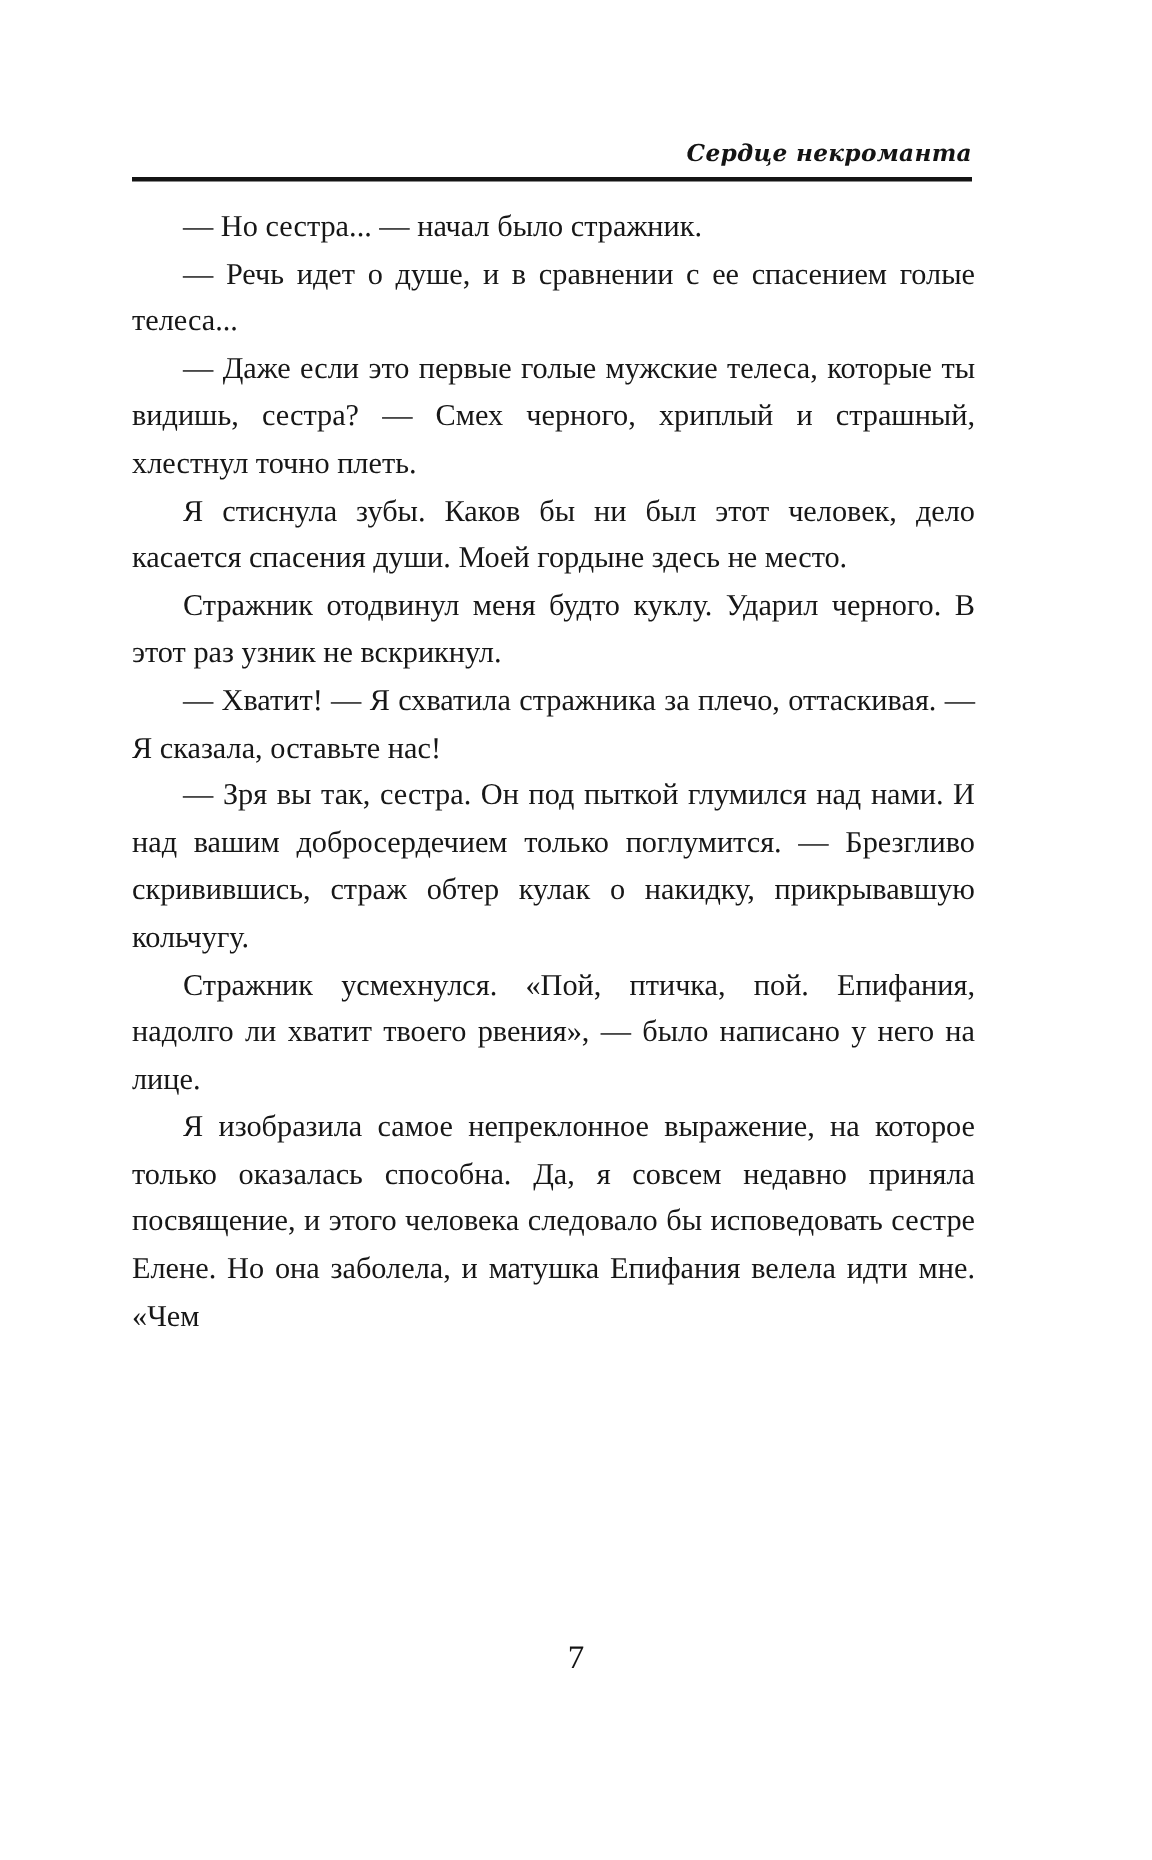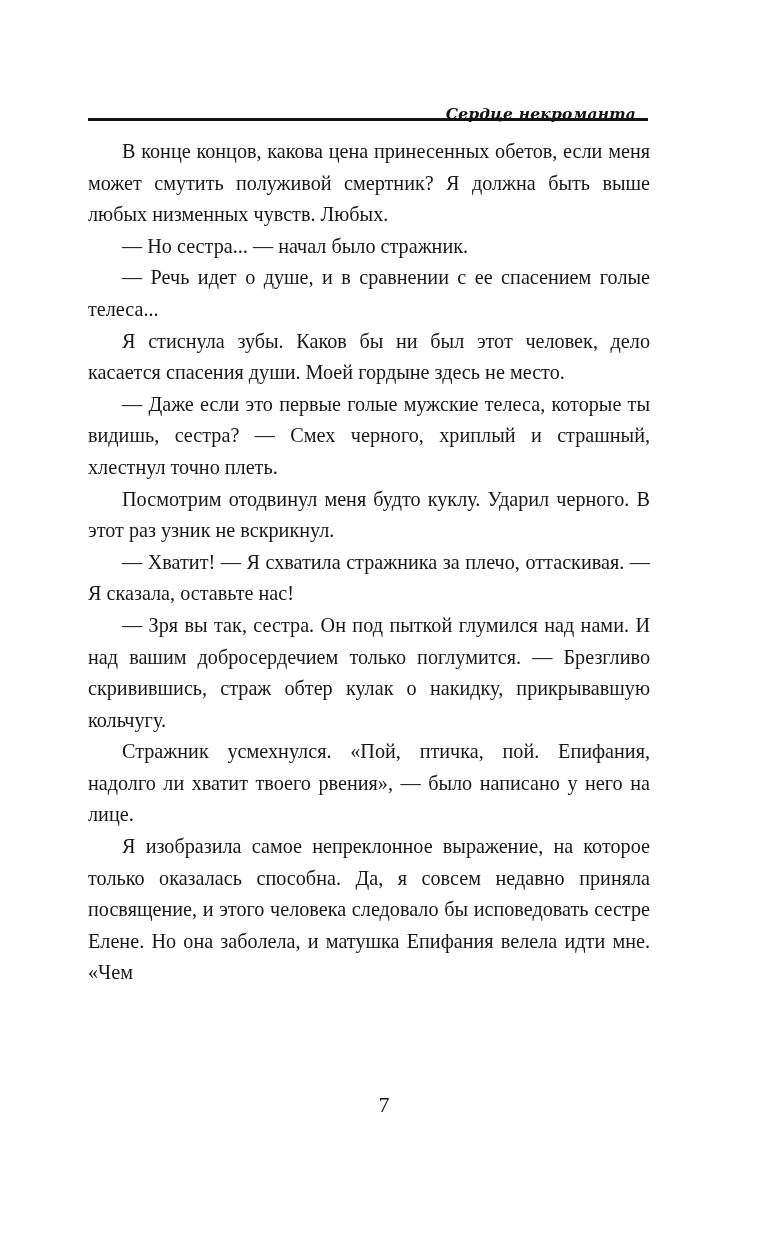--- a/index.html
+++ b/index.html
@@ -18,30 +18,29 @@
     position: relative;
     width: 768px;
     height: 1240px;
     box-sizing: border-box;
     padding: 0;
     background: #fff;
   }
   .running-head {
     position: absolute;
     top: 92px;
-    left: 76px;
+    left: 88px;
     width: 560px;
     text-align: right;
     font-family: "DejaVu Serif", serif;
     font-style: italic;
     font-weight: bold;
     font-size: 15.5px;
     letter-spacing: 0.2px;
     color: #141414;
-    margin-top: 12px;
   }
   .head-rule {
     position: absolute;
     top: 118px;
     left: 88px;
     width: 560px;
     height: 3px;
     background: #141414;
   }
   .body-text {
@@ -75,26 +74,25 @@
 </head>
 <body>
 
 <div class="page">
 
   <div class="running-head">Сердце некроманта</div>
 
   <div class="head-rule"></div>
 
   <div class="body-text">
-    <p>В конце концов, какова цена принесенных обетов, если меня может смутить полуживой смертник? Я должна быть выше любых низменных чувств. Любых.</p>
     <p>— Но сестра... — начал было стражник.</p>
     <p>— Речь идет о душе, и в сравнении с ее спасением голые телеса...</p>
+    <p>— Даже если это первые голые мужские телеса, которые ты видишь, сестра? — Смех черного, хриплый и страшный, хлестнул точно плеть.</p>
     <p>Я стиснула зубы. Каков бы ни был этот человек, дело касается спасения души. Моей гордыне здесь не место.</p>
-    <p>— Даже если это первые голые мужские телеса, которые ты видишь, сестра? — Смех черного, хриплый и страшный, хлестнул точно плеть.</p>
-    <p>Посмотрим отодвинул меня будто куклу. Ударил черного. В этот раз узник не вскрикнул.</p>
+    <p>Стражник отодвинул меня будто куклу. Ударил черного. В этот раз узник не вскрикнул.</p>
     <p>— Хватит! — Я схватила стражника за плечо, оттаскивая. — Я сказала, оставьте нас!</p>
     <p>— Зря вы так, сестра. Он под пыткой глумился над нами. И над вашим добросердечием только поглумится. — Брезгливо скривившись, страж обтер кулак о накидку, прикрывавшую кольчугу.</p>
     <p>Стражник усмехнулся. «Пой, птичка, пой. Епифания, надолго ли хватит твоего рвения», — было написано у него на лице.</p>
     <p>Я изобразила самое непреклонное выражение, на которое только оказалась способна. Да, я совсем недавно приняла посвящение, и этого человека следовало бы исповедовать сестре Елене. Но она заболела, и матушка Епифания велела идти мне. «Чем</p>
   </div>
 
   <div class="folio">7</div>
 
 </div>
 

